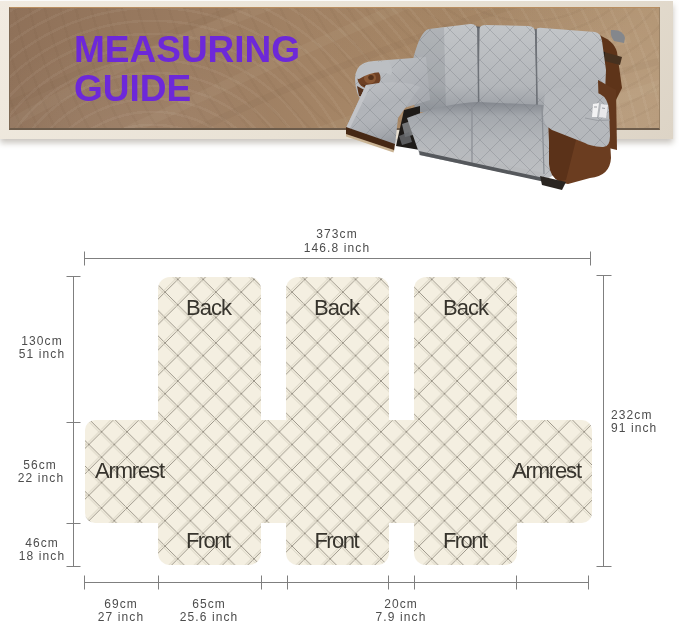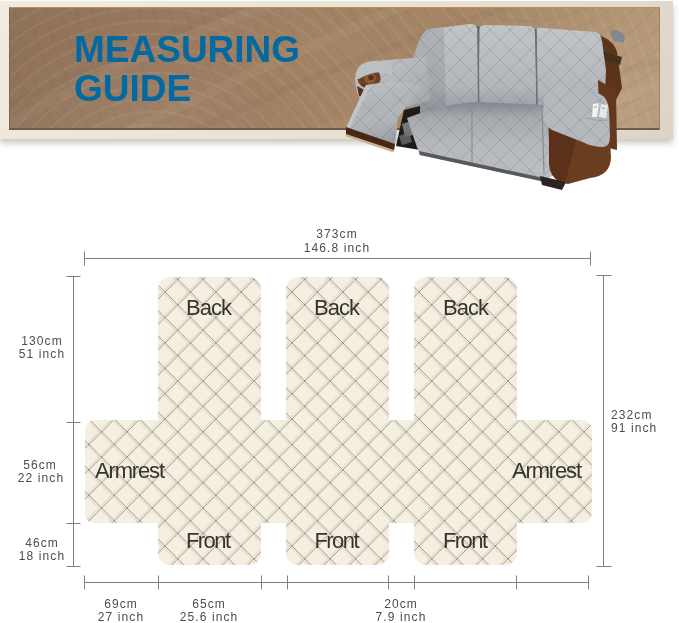--- a/index.html
+++ b/index.html
@@ -10,21 +10,21 @@
 .panel{position:absolute;left:9px;top:6px;width:649px;height:120px;
   background:linear-gradient(100deg,#8f7159 0%,#9b7c61 30%,#a98968 62%,#b29472 100%);
   border-top:1px solid #b98e60;border-bottom:2px solid #6d5c4b;border-left:1px solid #7d6853;border-right:1px solid #9c8468;}
 .swirl{position:absolute;left:0;top:0;width:100%;height:100%;
   background:
    repeating-radial-gradient(circle at 22% 185%, rgba(255,248,235,0.05) 0 2.5px, rgba(255,248,235,0) 2.5px 13px),
    repeating-radial-gradient(circle at 80% -90%, rgba(80,55,32,0.045) 0 2.5px, rgba(80,55,32,0) 2.5px 15px),
    radial-gradient(ellipse 260px 200px at 18% 120%, rgba(255,255,255,0.08), rgba(255,255,255,0) 60%),
    radial-gradient(ellipse 300px 240px at 70% -30%, rgba(60,40,25,0.08), rgba(60,40,25,0) 60%),
    radial-gradient(ellipse 420px 300px at 95% 90%, rgba(255,255,255,0.10), rgba(255,255,255,0) 55%);}
-.title{position:absolute;left:74px;top:31px;font-size:37px;font-weight:bold;line-height:38.5px;color:#0369a1;letter-spacing:0px;}
+.title{position:absolute;left:74px;top:31px;font-size:37px;font-weight:bold;line-height:38.5px;color:#6d28d9;letter-spacing:0px;}
 svg text{font-family:"Liberation Sans",sans-serif;}
 </style>
 </head>
 <body>
 <div class="frame">
     <div class="panel">
       <div class="swirl"></div>
 <svg width="649" height="120" viewBox="0 0 649 120" style="position:absolute;left:0;top:0;">
 <g fill="none" stroke="rgba(255,245,230,0.045)" stroke-width="10">
 <path d="M-40 140 Q120 40 340 -30"></path>

